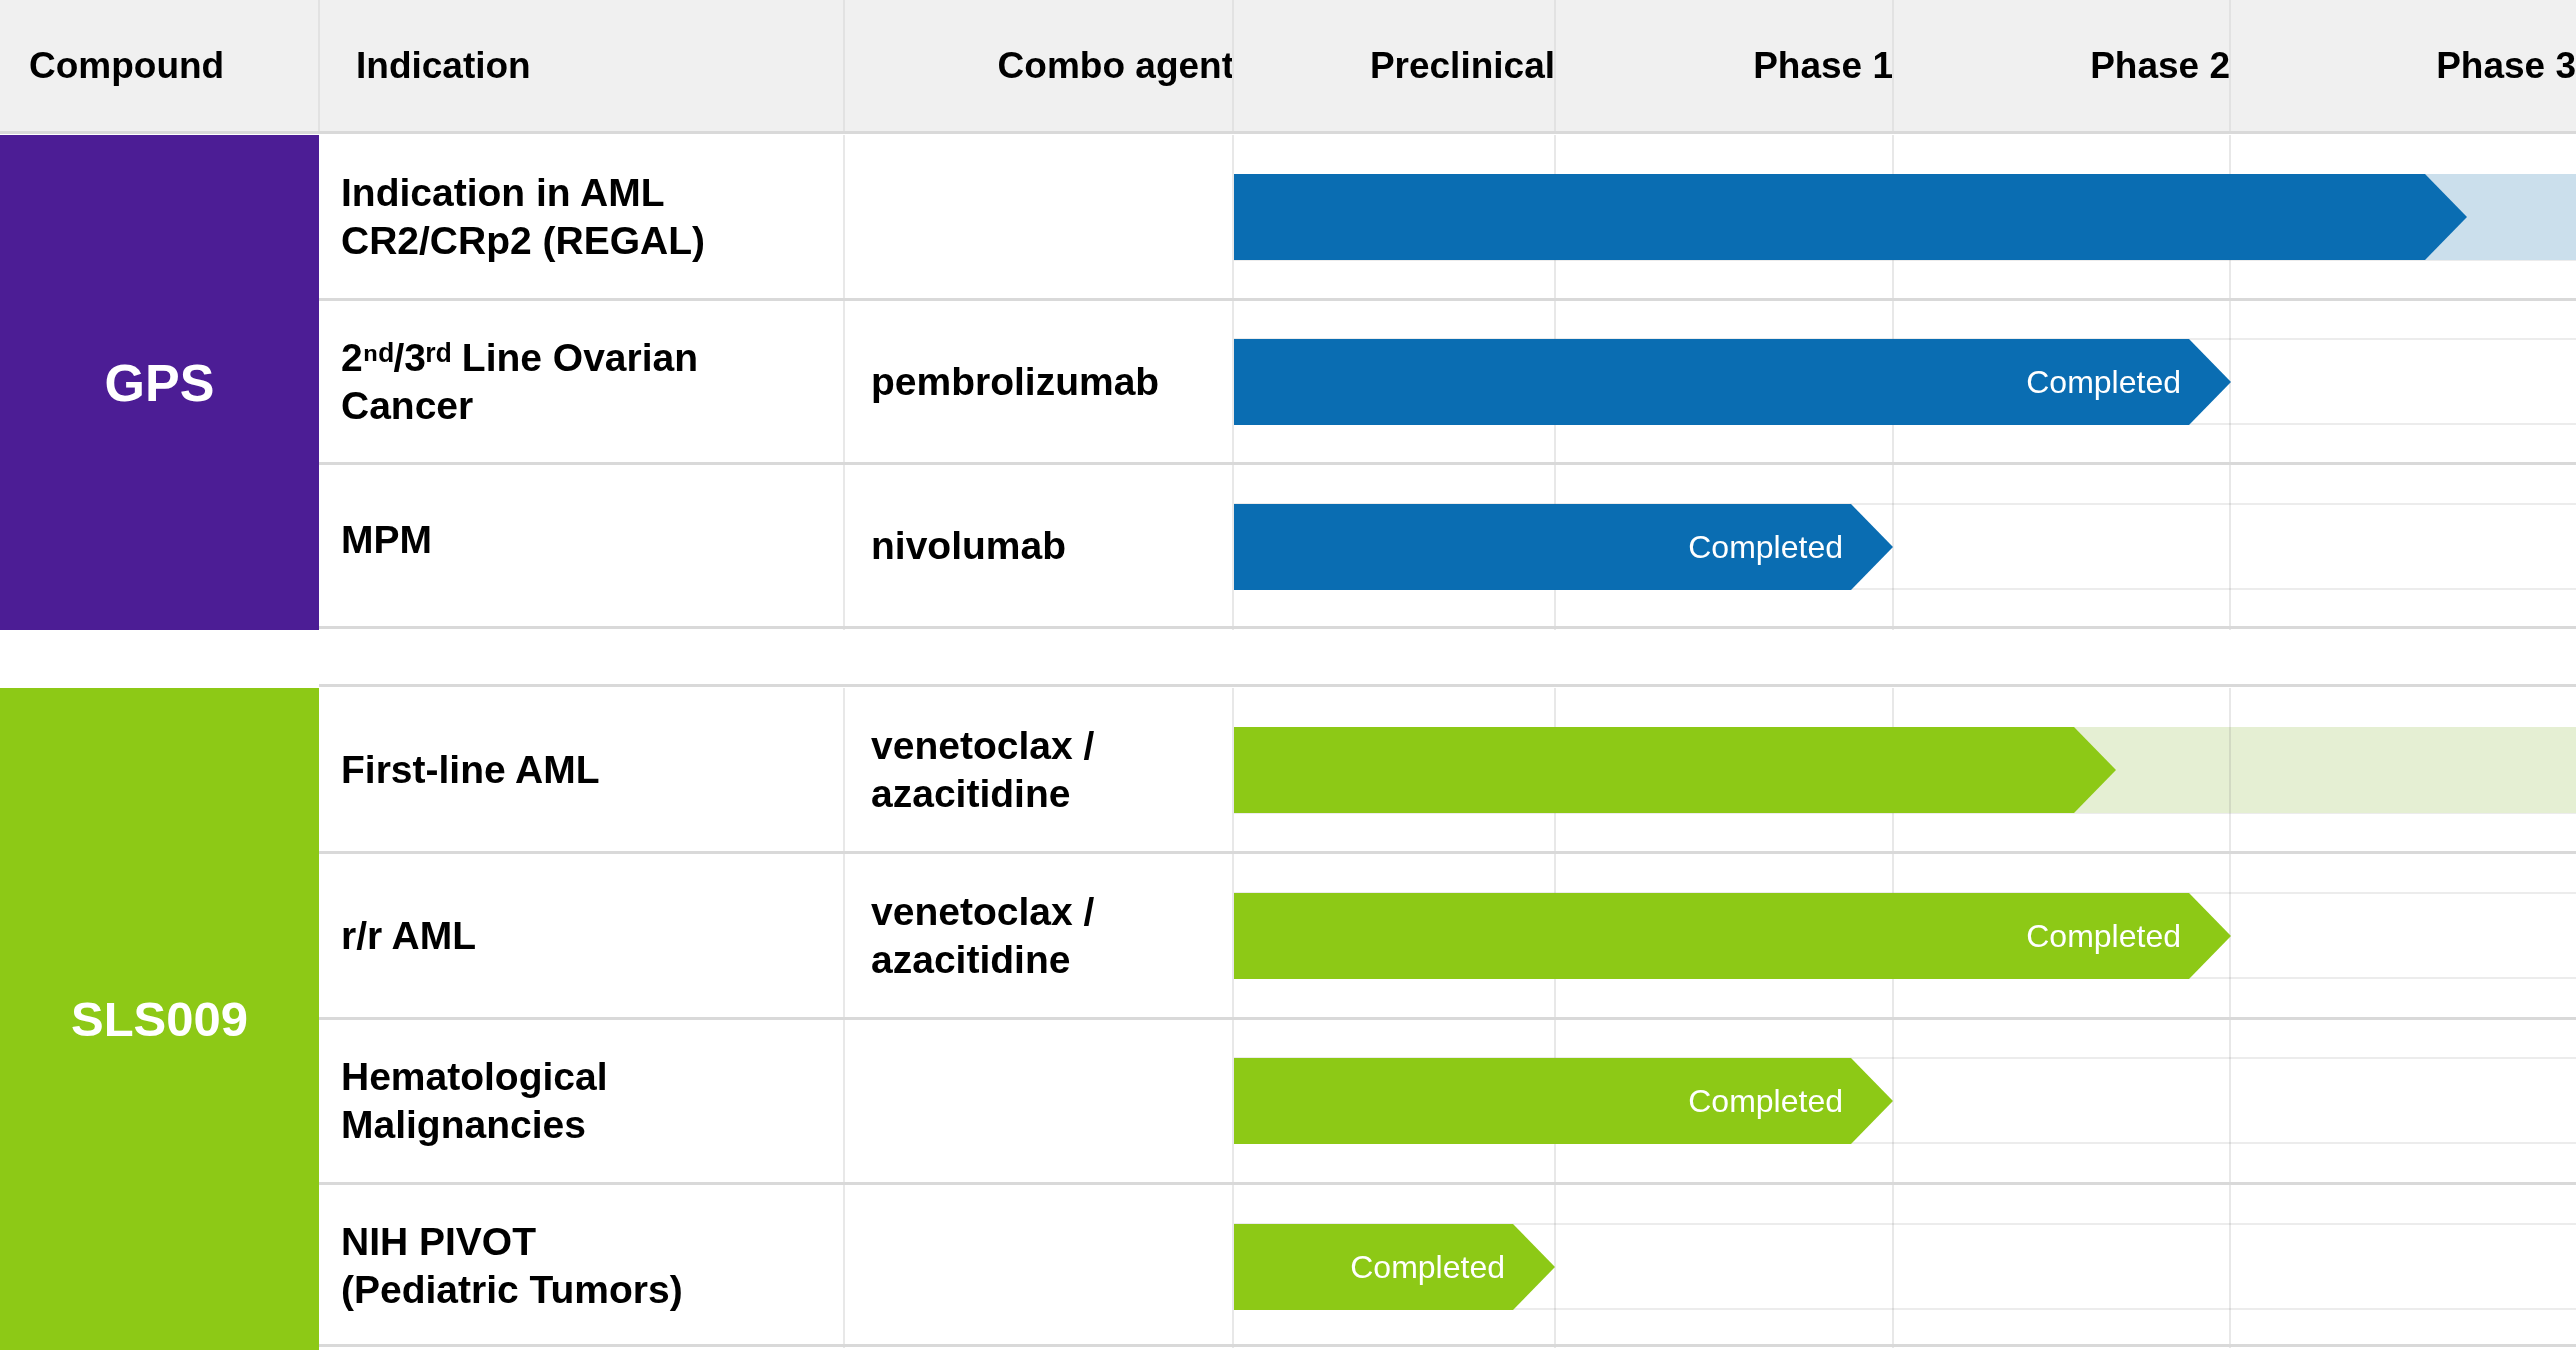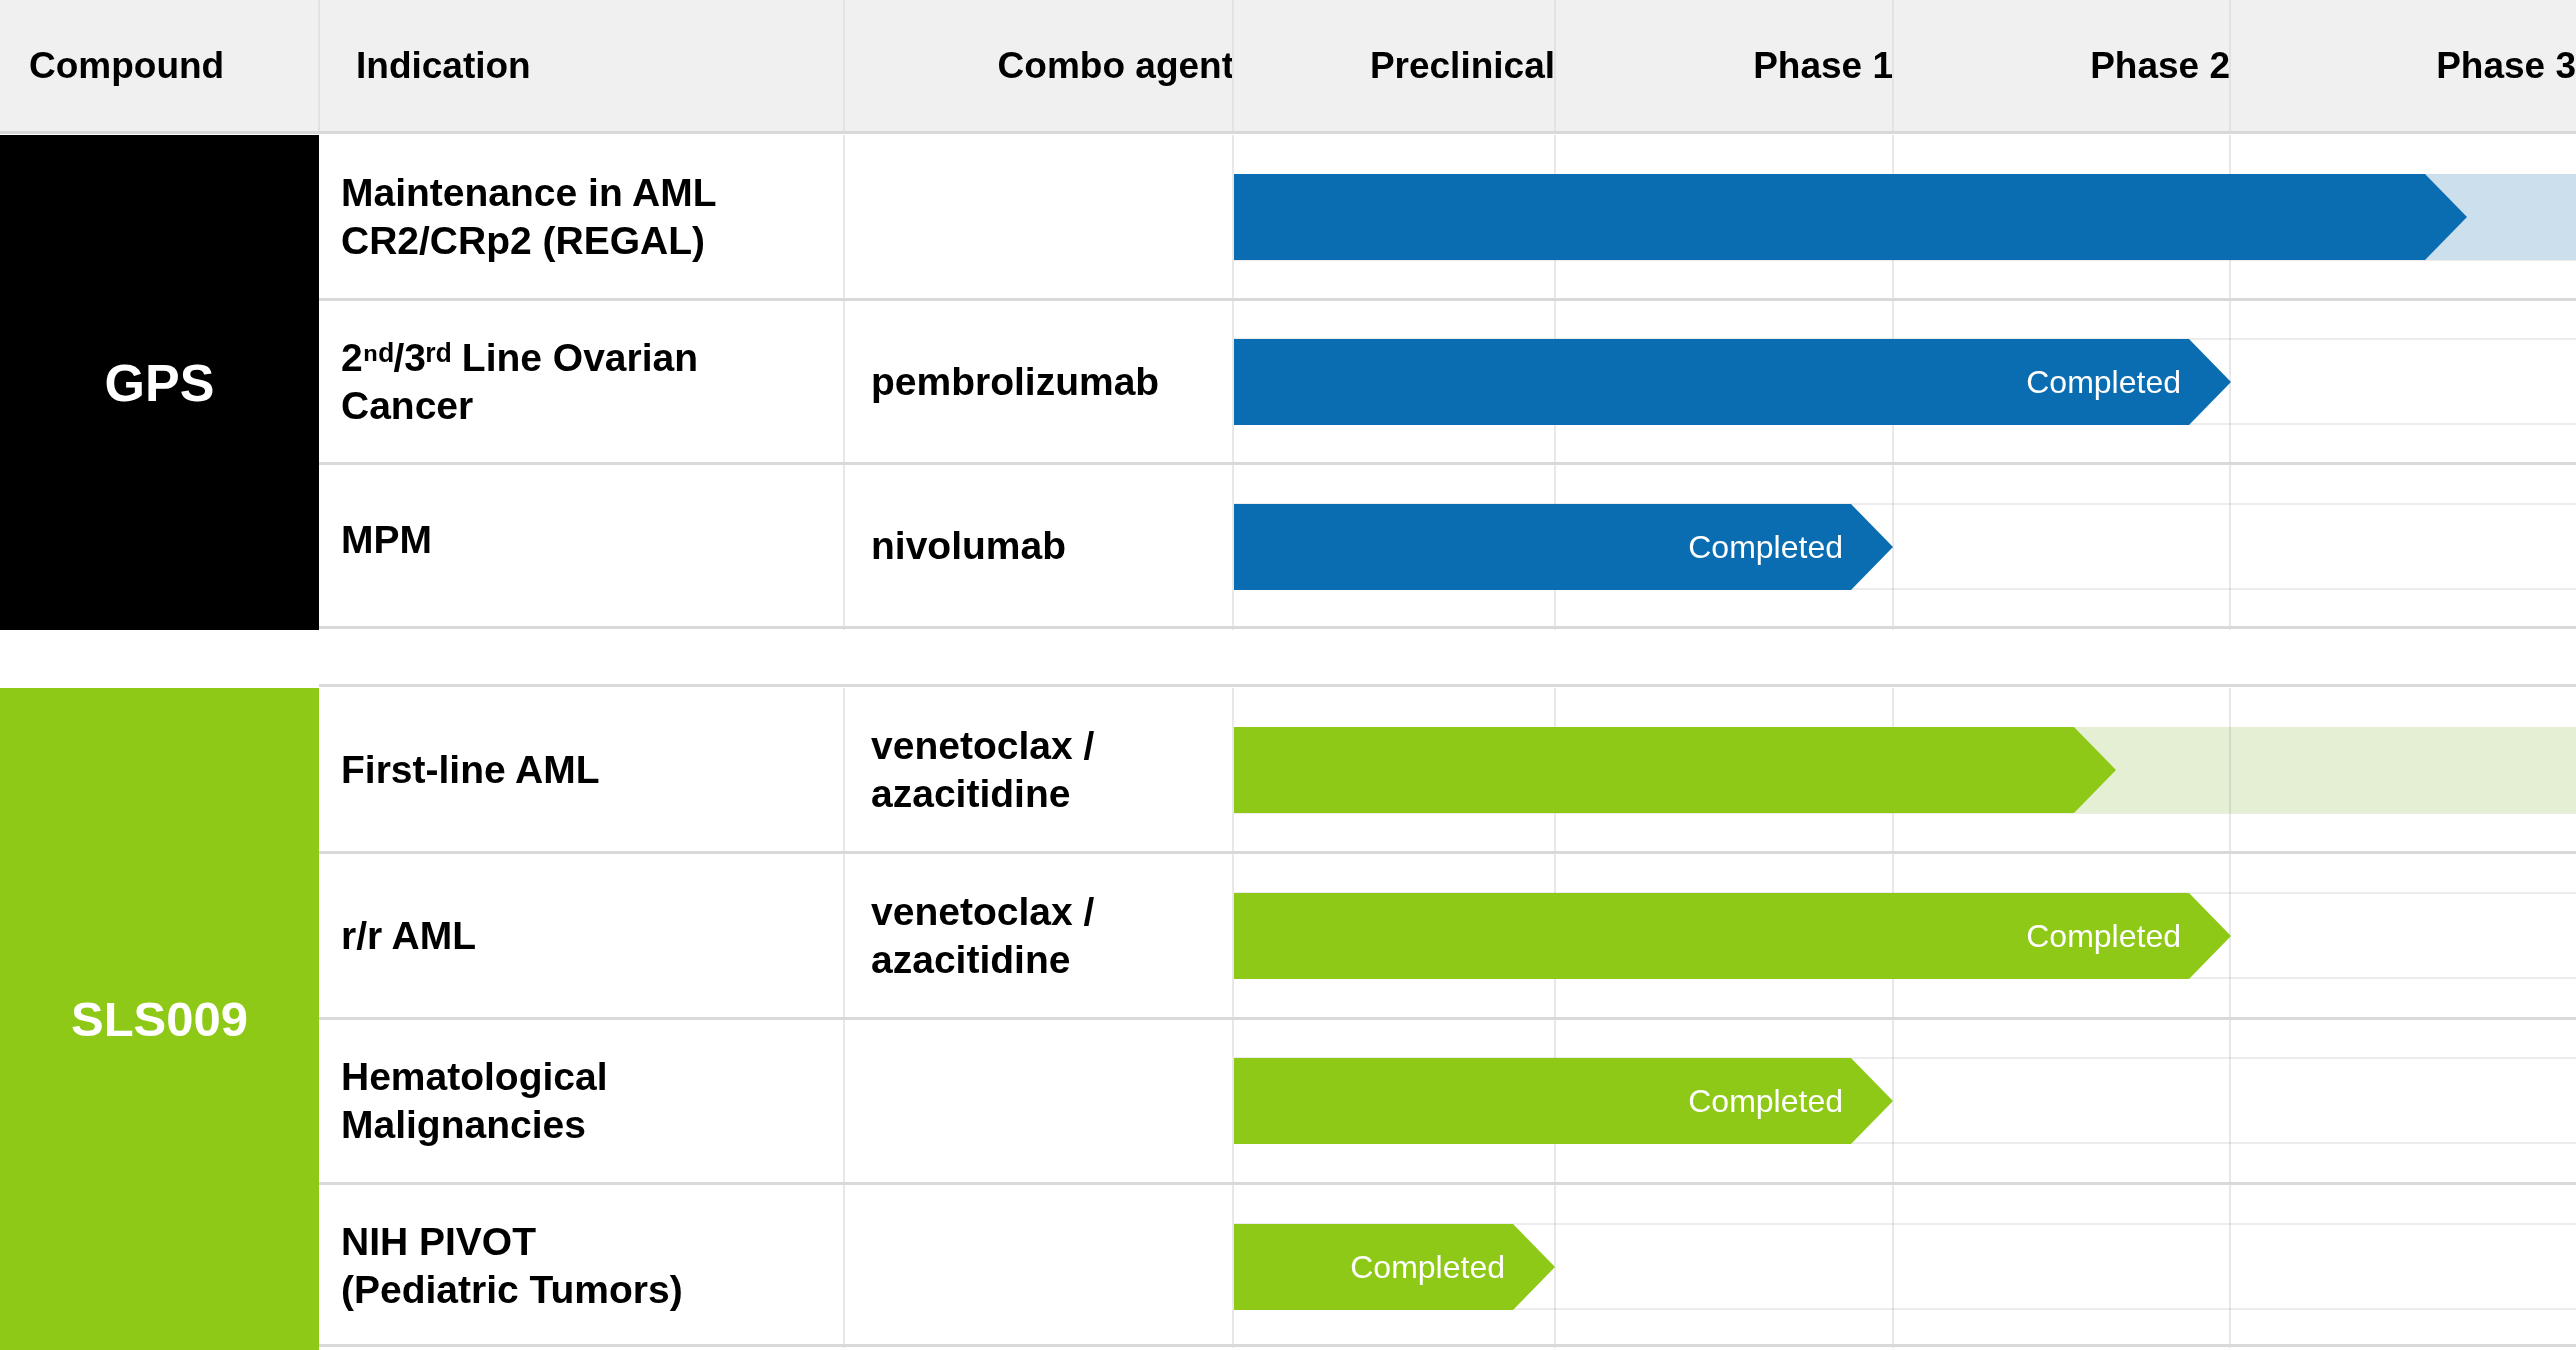--- a/index.html
+++ b/index.html
@@ -14,21 +14,21 @@
 
   
   .vline{position:absolute;width:2.4px;background:#e2e2e2;z-index:2;}
   .vline.body{background:rgba(110,110,110,0.16);}
   .rowsep{position:absolute;height:3.2px;background:#d9d9d9;left:319px;width:2257px;z-index:2;}
   .subline{position:absolute;height:2.4px;background:#ececec;left:1234px;width:1342px;z-index:0;}
 
   
   .block{position:absolute;left:0;width:319px;display:flex;align-items:center;justify-content:center;
          color:#fff;font-weight:bold;z-index:3;}
-  .block.gps{top:135px;height:495px;background:#000000;font-size:52px;}
+  .block.gps{top:135px;height:495px;background:#4c1d95;font-size:52px;}
   .block.sls{top:688px;height:662px;background:#8dc916;font-size:49px;}
 
   
   .ind,.combo{position:absolute;display:flex;align-items:center;font-weight:bold;font-size:39px;
               color:#000;white-space:pre-line;line-height:1.22;z-index:1;}
   .ind{left:319px;width:525px;padding-left:22px;box-sizing:border-box;}
   .combo{left:844px;width:390px;padding-left:27px;box-sizing:border-box;}
 
   
   .bar{position:absolute;left:1234px;height:86px;z-index:4;display:flex;align-items:center;justify-content:flex-end;
@@ -115,21 +115,21 @@
   <div class="rowsep" style="top:1182px;"></div>
   <div class="rowsep" style="top:1344px;"></div>
 
   <div class="block gps">
       <span>GPS</span>
     </div>
   <div class="block sls">
       <span>SLS009</span>
     </div>
 
-  <div class="ind" style="top:135px;height:163px;"><span>Maintenance in AML
+  <div class="ind" style="top:135px;height:163px;"><span>Indication in AML
 CR2/CRp2 (REGAL)</span></div>
   <div class="bar blue" style="top:174px;width:1233px;"></div>
 
   <div class="ind" style="top:301px;height:161px;"><span>2ⁿᵈ/3ʳᵈ Line Ovarian
 Cancer</span></div>
   <div class="combo" style="top:301px;height:161px;"><span>pembrolizumab</span></div>
   <div class="bar blue" style="top:339px;width:997px;">
       <span class="lbl">Completed</span>
     </div>
 

